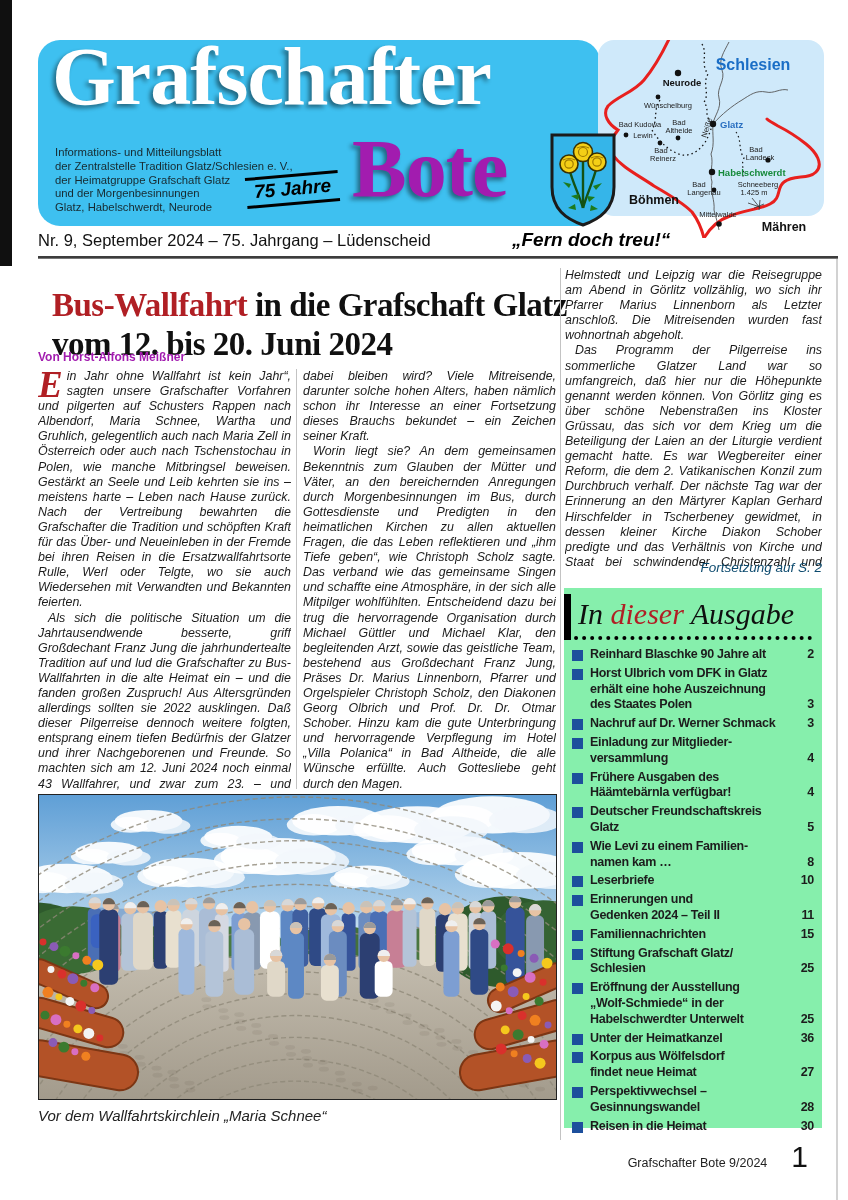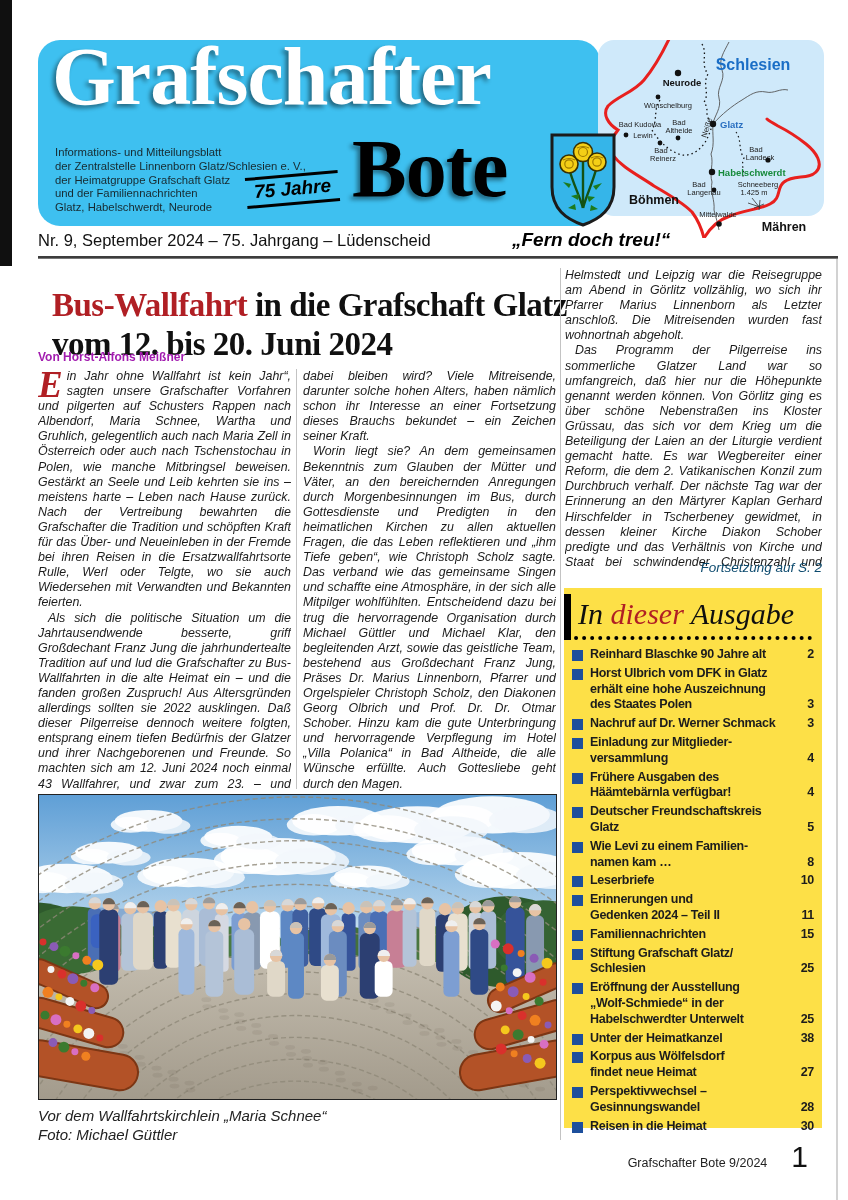--- a/index.html
+++ b/index.html
@@ -8,21 +8,21 @@
   
   .scan-left{position:absolute;left:0;top:0;width:12px;height:266px;background:#101010;}
   .scan-right{position:absolute;left:836px;top:258px;width:2px;height:942px;background:#d2d2d2;}
 
   
   .mast-box{position:absolute;left:38px;top:40px;width:562px;height:186px;background:#3ec0f0;border-radius:22px;}
   .map-panel{position:absolute;left:598px;top:40px;width:228px;height:198px;}
   .title1{position:absolute;left:52px;top:36px;font-family:"Liberation Serif",serif;font-weight:700;
           font-size:82px;line-height:1;color:#fff;text-shadow:-3px 3px 4px rgba(0,0,0,.45);letter-spacing:-1px;}
   .title2{position:absolute;left:352px;top:128px;font-family:"Liberation Serif",serif;font-weight:700;
-          font-size:82px;line-height:1;color:#000000;text-shadow:-3px 3px 4px rgba(0,0,0,.45);letter-spacing:-1px;}
+          font-size:82px;line-height:1;color:#a21caf;text-shadow:-3px 3px 4px rgba(0,0,0,.45);letter-spacing:-1px;}
   .info-block{position:absolute;left:55px;top:146px;font-size:11.3px;line-height:13.8px;color:#17292f;font-weight:500;}
   .badge{position:absolute;left:246px;top:174px;transform:rotate(-5deg);font-style:italic;font-weight:700;
          font-size:19px;padding:1px 8px 2px 8px;border-top:3px solid #000;border-bottom:3px solid #000;color:#000;}
   .crest{position:absolute;left:549px;top:132px;width:68px;height:96px;}
 
   
   .issue-line{position:absolute;left:38px;top:231px;font-size:16.5px;color:#111;}
   .motto{position:absolute;left:512px;top:229px;font-size:19px;font-weight:700;font-style:italic;color:#000;}
   .rule{position:absolute;left:38px;top:256px;width:800px;height:2px;background:#3d3d3d;border-bottom:1px solid #777;}
 
@@ -45,21 +45,21 @@
            font-size:37px;line-height:29px;padding-right:4px;padding-top:1px;}
   .continuation{position:absolute;left:565px;top:560px;width:257px;text-align:right;
                 font-style:italic;font-size:13.5px;color:#0c4a6e;}
 
   
   .photo{position:absolute;left:38px;top:794px;width:519px;height:306px;border:1px solid #222;box-sizing:border-box;}
   .photo svg{display:block;width:100%;height:100%;}
   .caption{position:absolute;left:38px;top:1106px;width:519px;font-style:italic;font-size:15px;line-height:19px;color:#222;}
 
   
-  .toc{position:absolute;left:564px;top:588px;width:258px;height:540px;background:#fde047;box-sizing:border-box;padding:6px 8px 6px 0;}
+  .toc{position:absolute;left:564px;top:588px;width:258px;height:540px;background:#86efac;box-sizing:border-box;padding:6px 8px 6px 0;}
   .toc-titlebar{position:absolute;left:0;top:6px;width:7px;height:46px;background:#000;}
   .toc-title{margin:0 0 0 14px;font-family:"Liberation Serif",serif;font-style:italic;font-weight:400;
              font-size:30px;line-height:40px;color:#0f0f0f;white-space:nowrap;}
   .toc-title .red{color:#b01f24;}
   .toc-dots{margin:2px 2px 7px 2px;border-bottom:4px dotted #000;height:0;}
   .toc-list{display:flex;flex-direction:column;gap:3px;}
   .toc-item{display:flex;align-items:flex-start;font-weight:700;font-size:12.5px;line-height:15.8px;letter-spacing:-0.3px;}
   .toc-bullet{flex:0 0 11px;height:11px;background:#1d4f9c;margin:3px 7px 0 8px;}
   .toc-label{flex:1;white-space:pre-line;}
   .toc-page{flex:0 0 22px;text-align:right;align-self:flex-end;}
@@ -136,23 +136,23 @@
       <text x="120" y="177" text-anchor="middle" class="map-town">Mittelwalde</text>
       <circle cx="121" cy="184" r="2.8" fill="#111"></circle>
     </svg>
   </div>
 
   <div class="title1">Grafschafter</div>
   <div class="title2">Bote</div>
 
   <div class="info-block">
     <div>Informations- und Mitteilungsblatt</div>
-    <div>der Zentralstelle Linnenborn Glatz/Schlesien e. V.,</div>
+    <div>der Zentralstelle Tradition Glatz/Schlesien e. V.,</div>
     <div>der Heimatgruppe Grafschaft Glatz</div>
-    <div>und der Familiennachrichten</div>
+    <div>und der Morgenbesinnungen</div>
     <div>Glatz, Habelschwerdt, Neurode</div>
   </div>
 
   <div class="badge">75 Jahre</div>
 
   <div class="crest">
     <svg viewBox="0 0 68 96">
       <path d="M3,3 h62 v52 c0,22 -14,32 -31,38 C17,87 3,77 3,55 Z" fill="#35b5e9" stroke="#1b1b1b" stroke-width="3"></path>
       <g stroke="#145214" stroke-width="2.4" fill="none">
         <path d="M20,36 C24,52 30,62 34,76"></path>
@@ -532,21 +532,20 @@
           <circle cx="477" cy="260.4" r="3.5" fill="#f08020"></circle>
           <circle cx="36" cy="258.4" r="3.5" fill="#d86fc3"></circle>
           <circle cx="490" cy="265.2" r="4.5" fill="#8a5bb5"></circle>
           <circle cx="47" cy="263" r="4.5" fill="#f08020"></circle>
           <circle cx="503" cy="270" r="5.5" fill="#f5c81d"></circle>
         </g>
     </svg>
   </div>
   <div class="caption">
     <div>Vor dem Wallfahrtskirchlein „Maria Schnee“</div>
-    <div>Foto: Michael Güttler</div>
   </div>
 
   <div class="toc">
     <div class="toc-titlebar"></div>
     <h2 class="toc-title"><span>In </span><span class="red">dieser</span><span> Ausgabe</span></h2>
     <div class="toc-dots"></div>
     <div class="toc-list" id="toc-list">
   <div class="toc-item">
     <span class="toc-bullet"></span>
     <span class="toc-label">Reinhard Blaschke 90 Jahre alt</span>
@@ -625,21 +624,21 @@
     <span class="toc-bullet"></span>
     <span class="toc-label">Eröffnung der Ausstellung
 „Wolf-Schmiede“ in der
 Habelschwerdter Unterwelt</span>
     <span class="toc-page">25</span>
   </div>
 
   <div class="toc-item">
     <span class="toc-bullet"></span>
     <span class="toc-label">Unter der Heimatkanzel</span>
-    <span class="toc-page">38</span>
+    <span class="toc-page">36</span>
   </div>
 
   <div class="toc-item">
     <span class="toc-bullet"></span>
     <span class="toc-label">Korpus aus Wölfelsdorf
 findet neue Heimat</span>
     <span class="toc-page">27</span>
   </div>
 
   <div class="toc-item">

